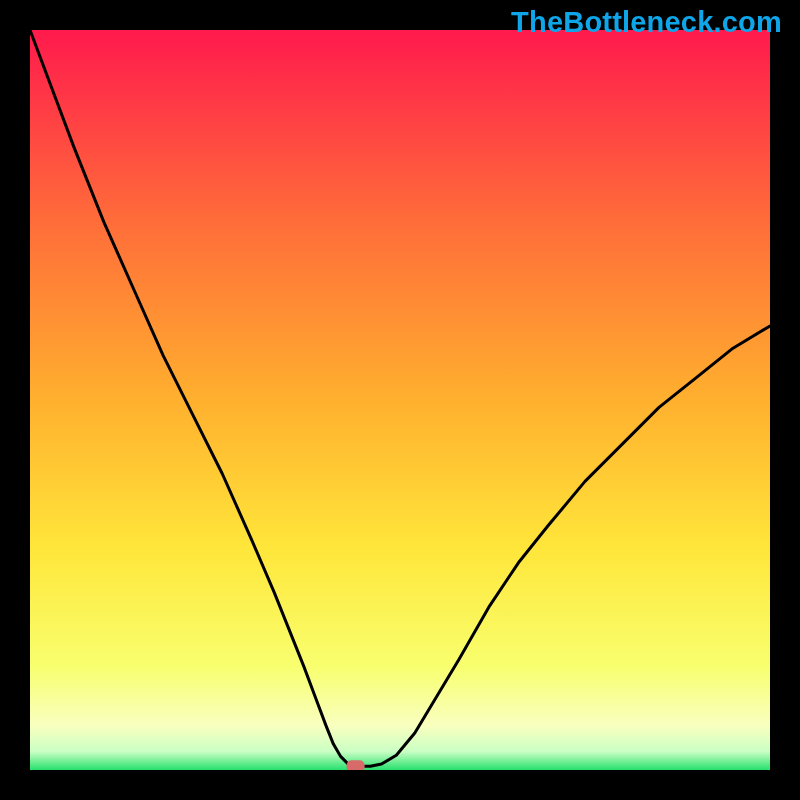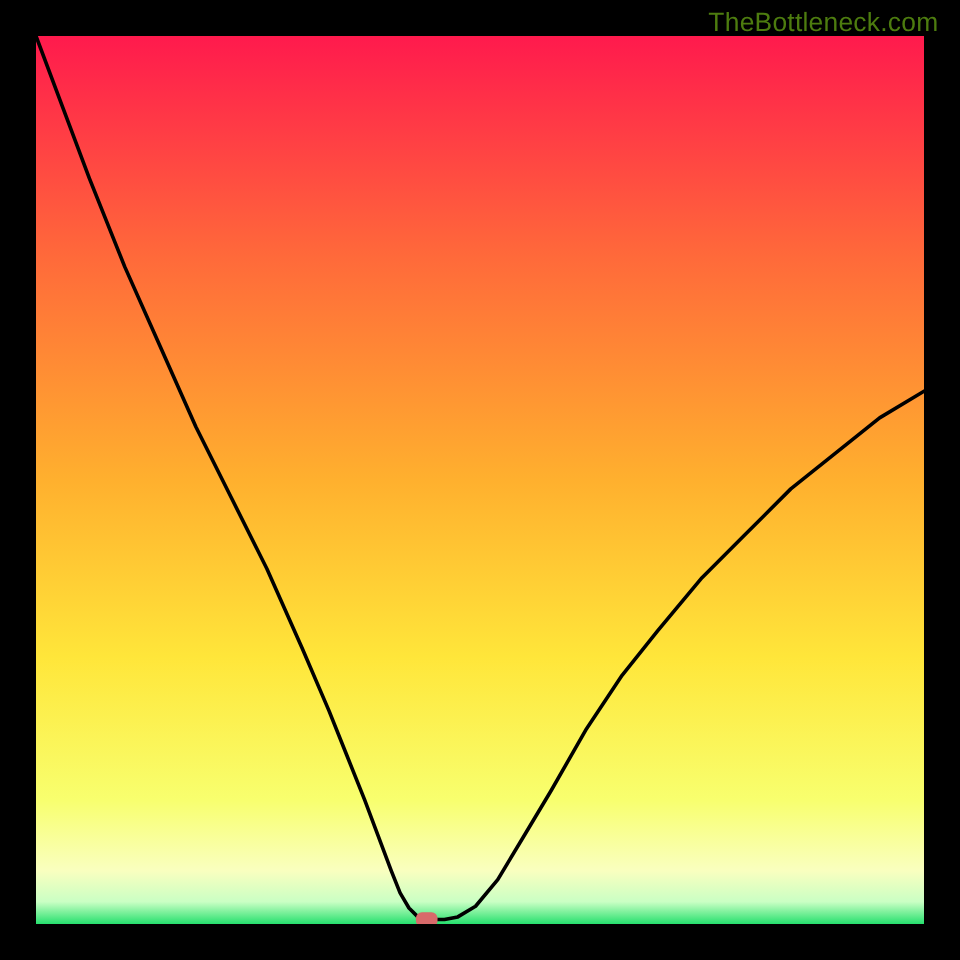--- a/index.html
+++ b/index.html
@@ -14,23 +14,23 @@
   .frame {
     position: relative;
     width: 800px;
     height: 800px;
     background: #000;
   }
   .watermark {
     position: absolute;
     top: 6px;
     right: 18px;
-    color: #4d7c0f;
-    font-size: 22px;
-    font-weight: 400;
+    color: #0ea5e9;
+    font-size: 29px;
+    font-weight: 700;
     letter-spacing: 0.2px;
     z-index: 20;
     user-select: none;
   }
   .plot {
     position: absolute;
     left: 30px;
     top: 30px;
     width: 740px;
     height: 740px;

